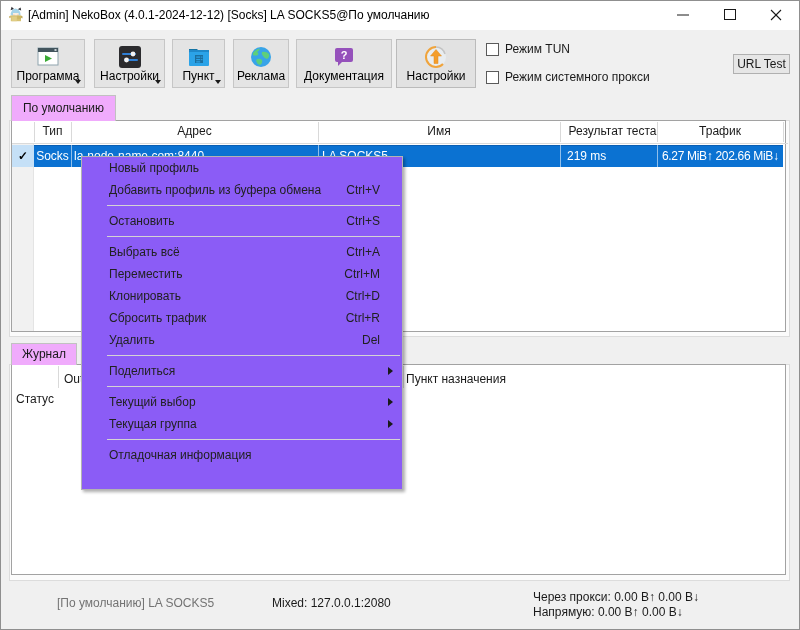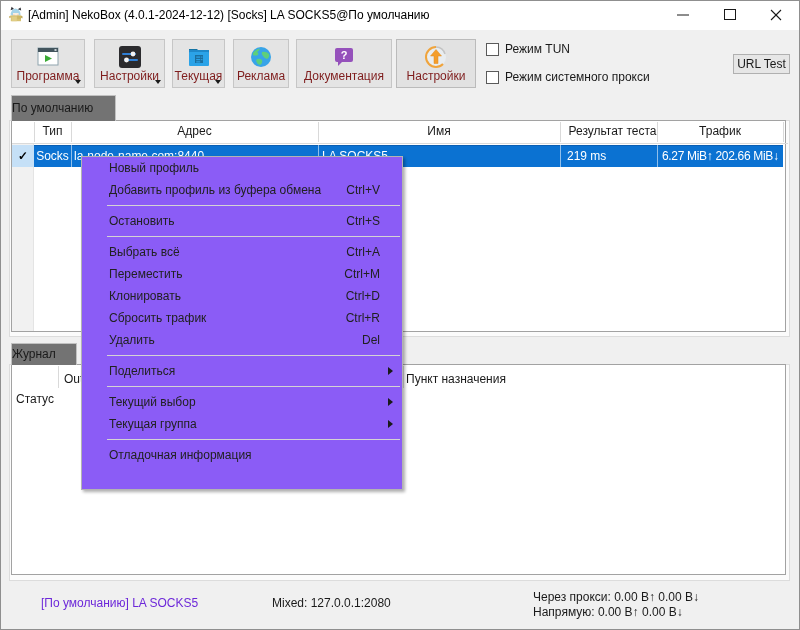--- a/index.html
+++ b/index.html
@@ -6,29 +6,29 @@
 html,body { width:800px; height:630px; overflow:hidden; }
 body { font-family:"Liberation Sans", sans-serif; font-size:12px; color:#000;
   background:#f0f0f0; position:relative; }
 .abs { position:absolute; }
 
 #frame { left:0; top:0; width:800px; height:630px; border:1px solid #8f8f8f; z-index:50; pointer-events:none; }
 #titlebar { left:1px; top:1px; width:798px; height:29px; background:#ffffff; }
 #title { left:28px; top:0; height:30px; line-height:30px; font-size:12px; color:#000; white-space:nowrap; }
 
 .tbtn { background:#e4e4e4; border:1px solid #c6c6c6; text-align:center; }
-.tbtn .lbl { position:absolute; left:0; right:0; bottom:4px; font-size:12px; color:#7f1d1d; white-space:nowrap; }
+.tbtn .lbl { position:absolute; left:0; right:0; bottom:4px; font-size:12px; color:#000000; white-space:nowrap; }
 .tbtn svg { position:absolute; top:5px; left:50%; margin-left:-12px; }
 .darr { position:absolute; right:3px; bottom:3px; width:0; height:0;
   border-left:3.5px solid transparent; border-right:3.5px solid transparent; border-top:4px solid #1a1a1a; }
 
 .cb { width:13px; height:13px; background:#fff; border:1px solid #5a5a5a; }
 .cblbl { font-size:12px; color:#1a1a1a; }
 
-.tab { background:#737373; border:1px solid #c1c1c1; border-bottom:none; text-align:left; color:#1a1a1a; }
+.tab { background:#f0abfc; border:1px solid #c1c1c1; border-bottom:none; text-align:center; color:#1a1a1a; }
 
 .tframe { background:#ffffff; border:1px solid #a2a2a2; }
 .hsep { background:#d9d9d9; width:1px; }
 .htxt { font-size:12px; color:#1a1a1a; white-space:nowrap; }
 
 #menu { left:81px; top:156px; width:322px; height:334px; background:#8b5cf6;
   border:1px solid #b3b3b3; z-index:40; box-shadow:2px 2px 3px rgba(0,0,0,0.32); }
 .mi { position:relative; height:22px; line-height:22px; padding-left:27px; color:#212121; font-size:12px; white-space:nowrap; }
 .mi .sc { position:absolute; right:22px; top:0; }
 .mi .sub { position:absolute; right:9px; top:7px; width:0; height:0;
@@ -91,21 +91,21 @@
     <path d="M2,4 L10,4 L12,6 L2,6 Z" fill="#1474a4"></path>
     <rect x="2" y="5" width="20" height="3" fill="#1e88c9"></rect>
     <rect x="2" y="7" width="20" height="14" rx="1" fill="#2ba3e8"></rect>
     <rect x="8" y="10" width="8" height="8" fill="#1b6e9e"></rect>
     <rect x="9.2" y="11.5" width="4" height="1.2" fill="#2ba3e8"></rect>
     <rect x="9.2" y="14" width="4" height="1.2" fill="#2ba3e8"></rect>
     <rect x="9.2" y="16.3" width="4" height="1.2" fill="#2ba3e8"></rect>
     <rect x="14.2" y="11.5" width="1.2" height="1.2" fill="#2ba3e8"></rect>
     <rect x="14.2" y="14" width="1.2" height="1.2" fill="#2ba3e8"></rect>
   </svg>
-  <div class="lbl">Текущая</div>
+  <div class="lbl">Пункт</div>
     <div class="darr"></div>
 </div>
 <div class="abs tbtn" style="left:233px; top:39px; width:56px; height:49px;">
   <svg width="24" height="24" viewBox="0 0 24 24">
     <circle cx="12" cy="12" r="10" fill="#38a4e8"></circle>
     <path d="M4,8 Q7,4 11,3.5 Q10,6 8,7 Q10,8 9,10 Q6,11 4,10 Z" fill="#5ecf7a"></path>
     <path d="M13,7 Q17,6 20,9 Q21,12 18,14 Q15,13 14,11 Q12,9 13,7 Z" fill="#5ecf7a"></path>
     <path d="M8,14 Q11,13 13,15 Q14,18 11,20 Q8,19 7,16 Z" fill="#5ecf7a"></path>
   </svg>
   <div class="lbl">Реклама</div>
@@ -171,21 +171,21 @@
 <div class="abs tab" style="left:11px; top:343px; width:66px; height:22px; line-height:21px; z-index:5;">Журнал</div>
 
 <div class="abs" style="left:9px; top:364px; width:781px; height:217px; background:#fbfbfb; border:1px solid #dcdcdc;"></div>
 <div class="abs tframe" style="left:11px; top:364px; width:775px; height:211px;"></div>
 <div class="abs hsep" style="left:58px; top:366px; height:22px;"></div>
 <div class="abs hsep" style="left:403px; top:366px; height:22px;"></div>
 <div class="abs htxt" style="left:12px; top:388px; width:46px; text-align:center; line-height:23px;">Статус</div>
 <div class="abs htxt" style="left:64px; top:368px; line-height:23px;">Outbound</div>
 <div class="abs htxt" style="left:406px; top:368px; line-height:23px;">Пункт назначения</div>
 
-<div class="abs" style="left:0; top:596px; line-height:14px; color:#6d28d9;padding-left:41px;">[По умолчанию] LA SOCKS5</div>
+<div class="abs" style="left:16px; top:596px; line-height:14px; color:#737373;padding-left:41px;">[По умолчанию] LA SOCKS5</div>
 <div class="abs" style="left:272px; top:596px; line-height:14px; color:#1a1a1a;">Mixed: 127.0.0.1:2080</div>
 <div class="abs" style="left:533px; top:590px; line-height:14.5px; color:#1a1a1a;">Через прокси: 0.00 B↑ 0.00 B↓<br>Напрямую: 0.00 B↑ 0.00 B↓</div>
 
 <div class="abs" id="menu">
   <div class="mi">Новый профиль</div>
   <div class="mi">Добавить профиль из буфера обмена<span class="sc">Ctrl+V</span></div>
   <div class="msep">
       <div></div>
     </div>
   <div class="mi">Остановить<span class="sc">Ctrl+S</span></div>

